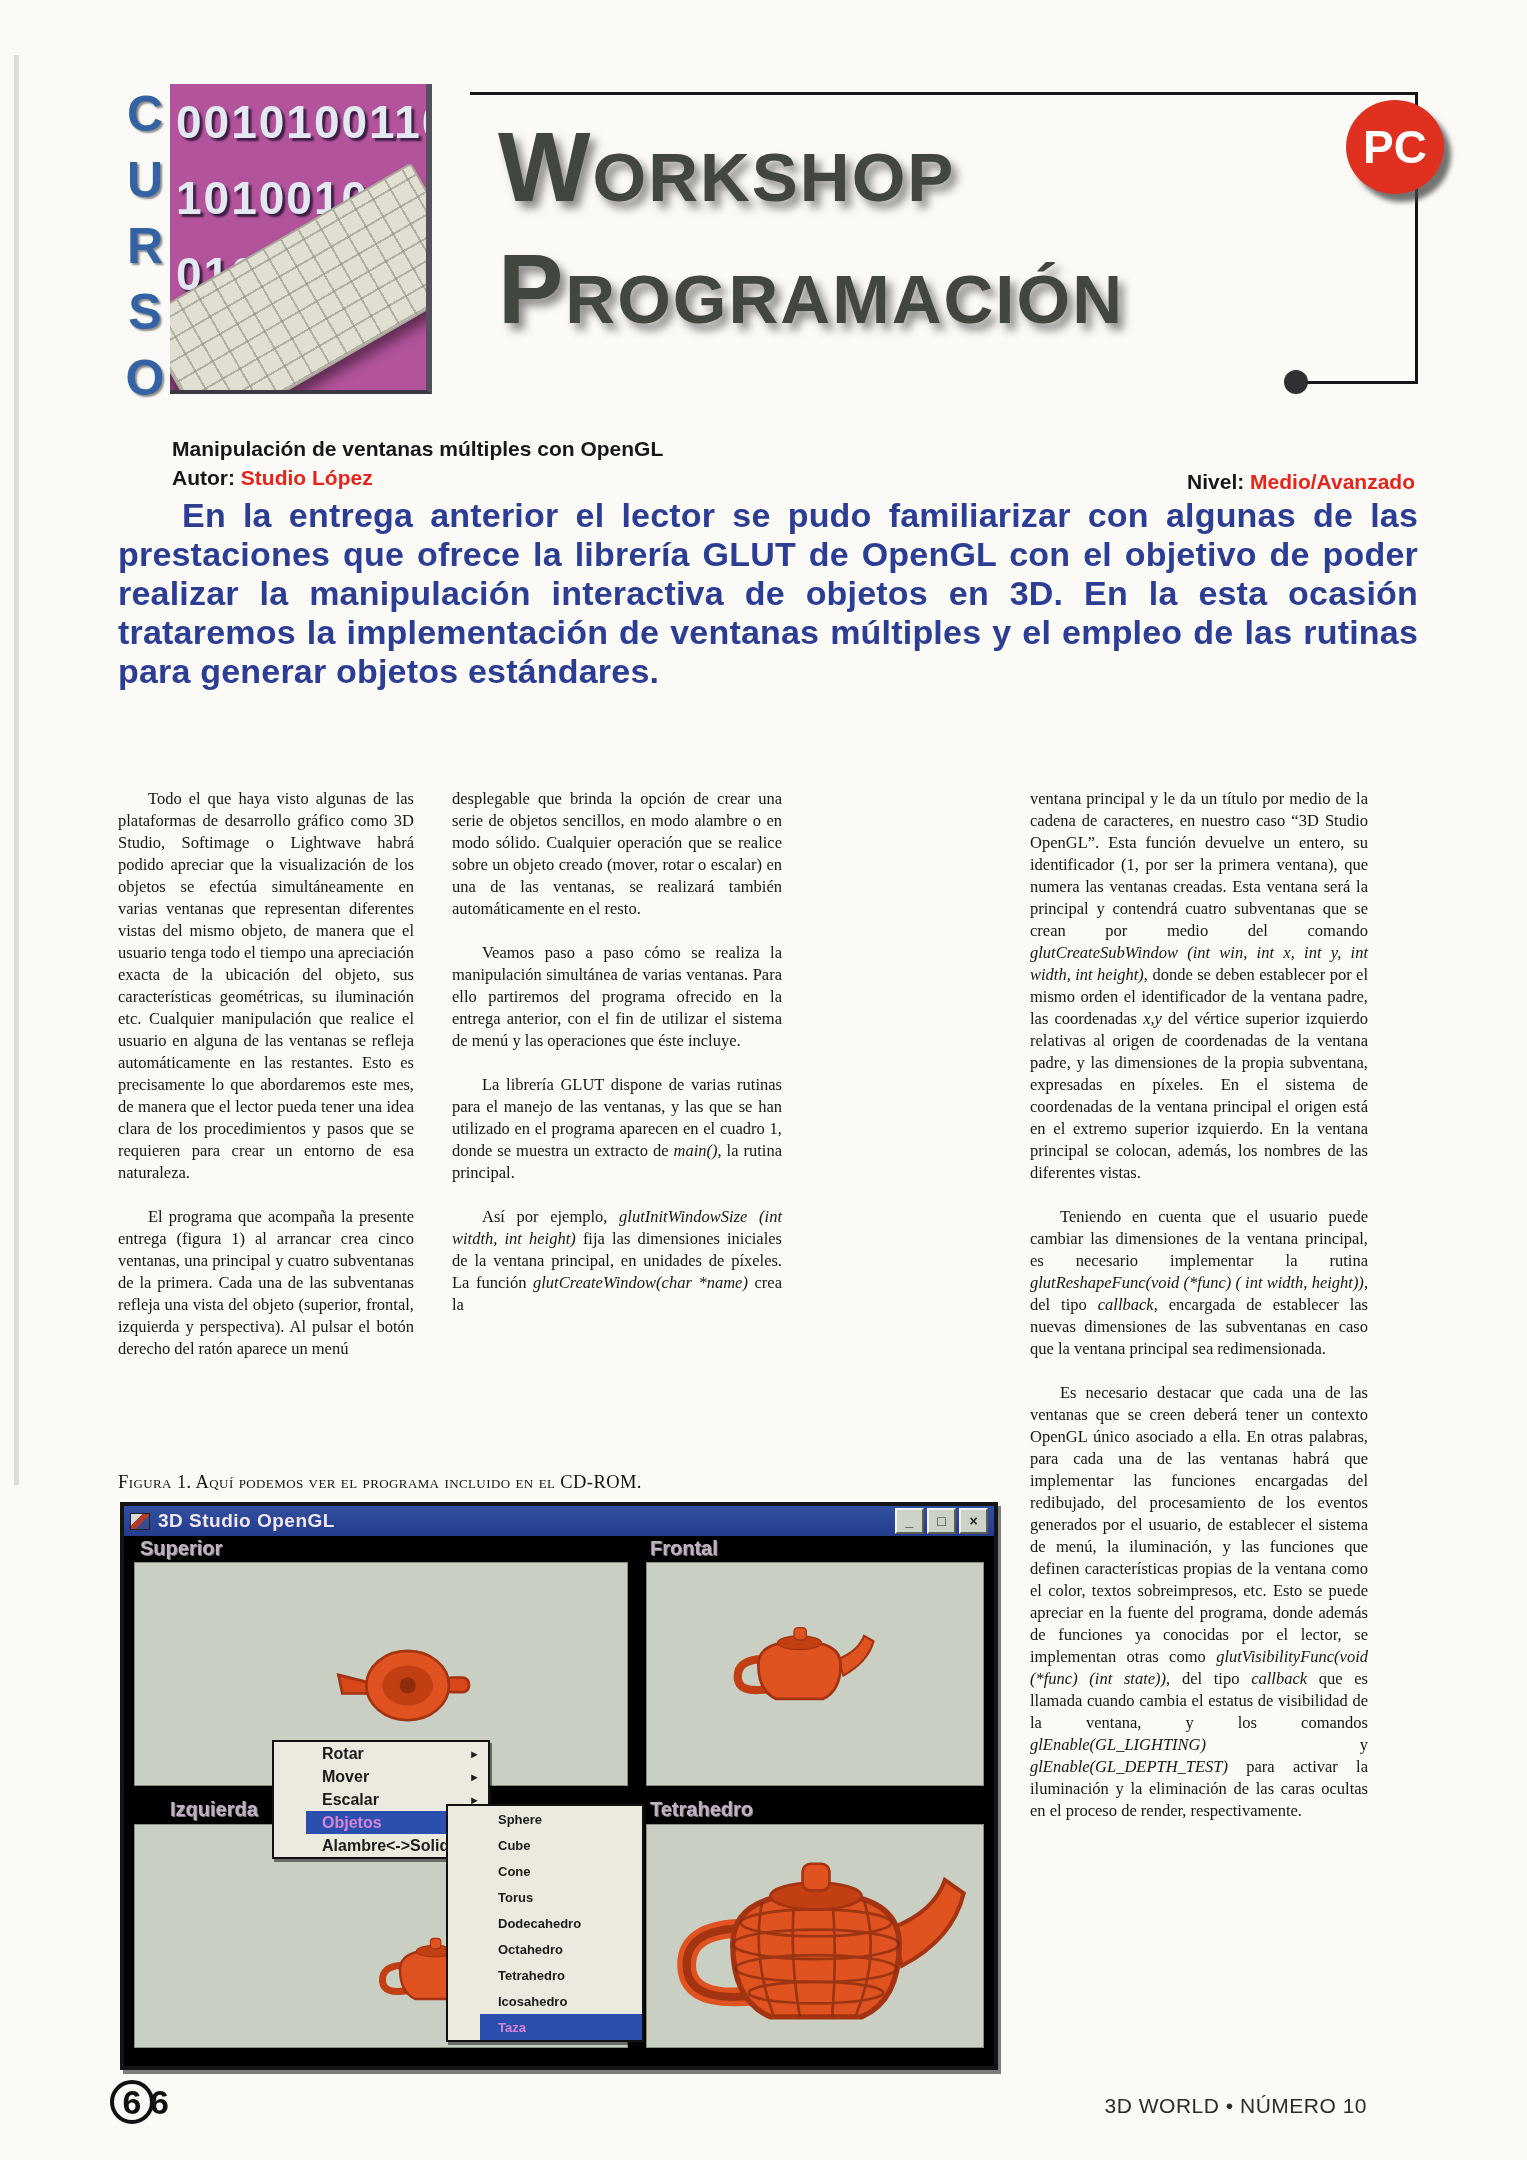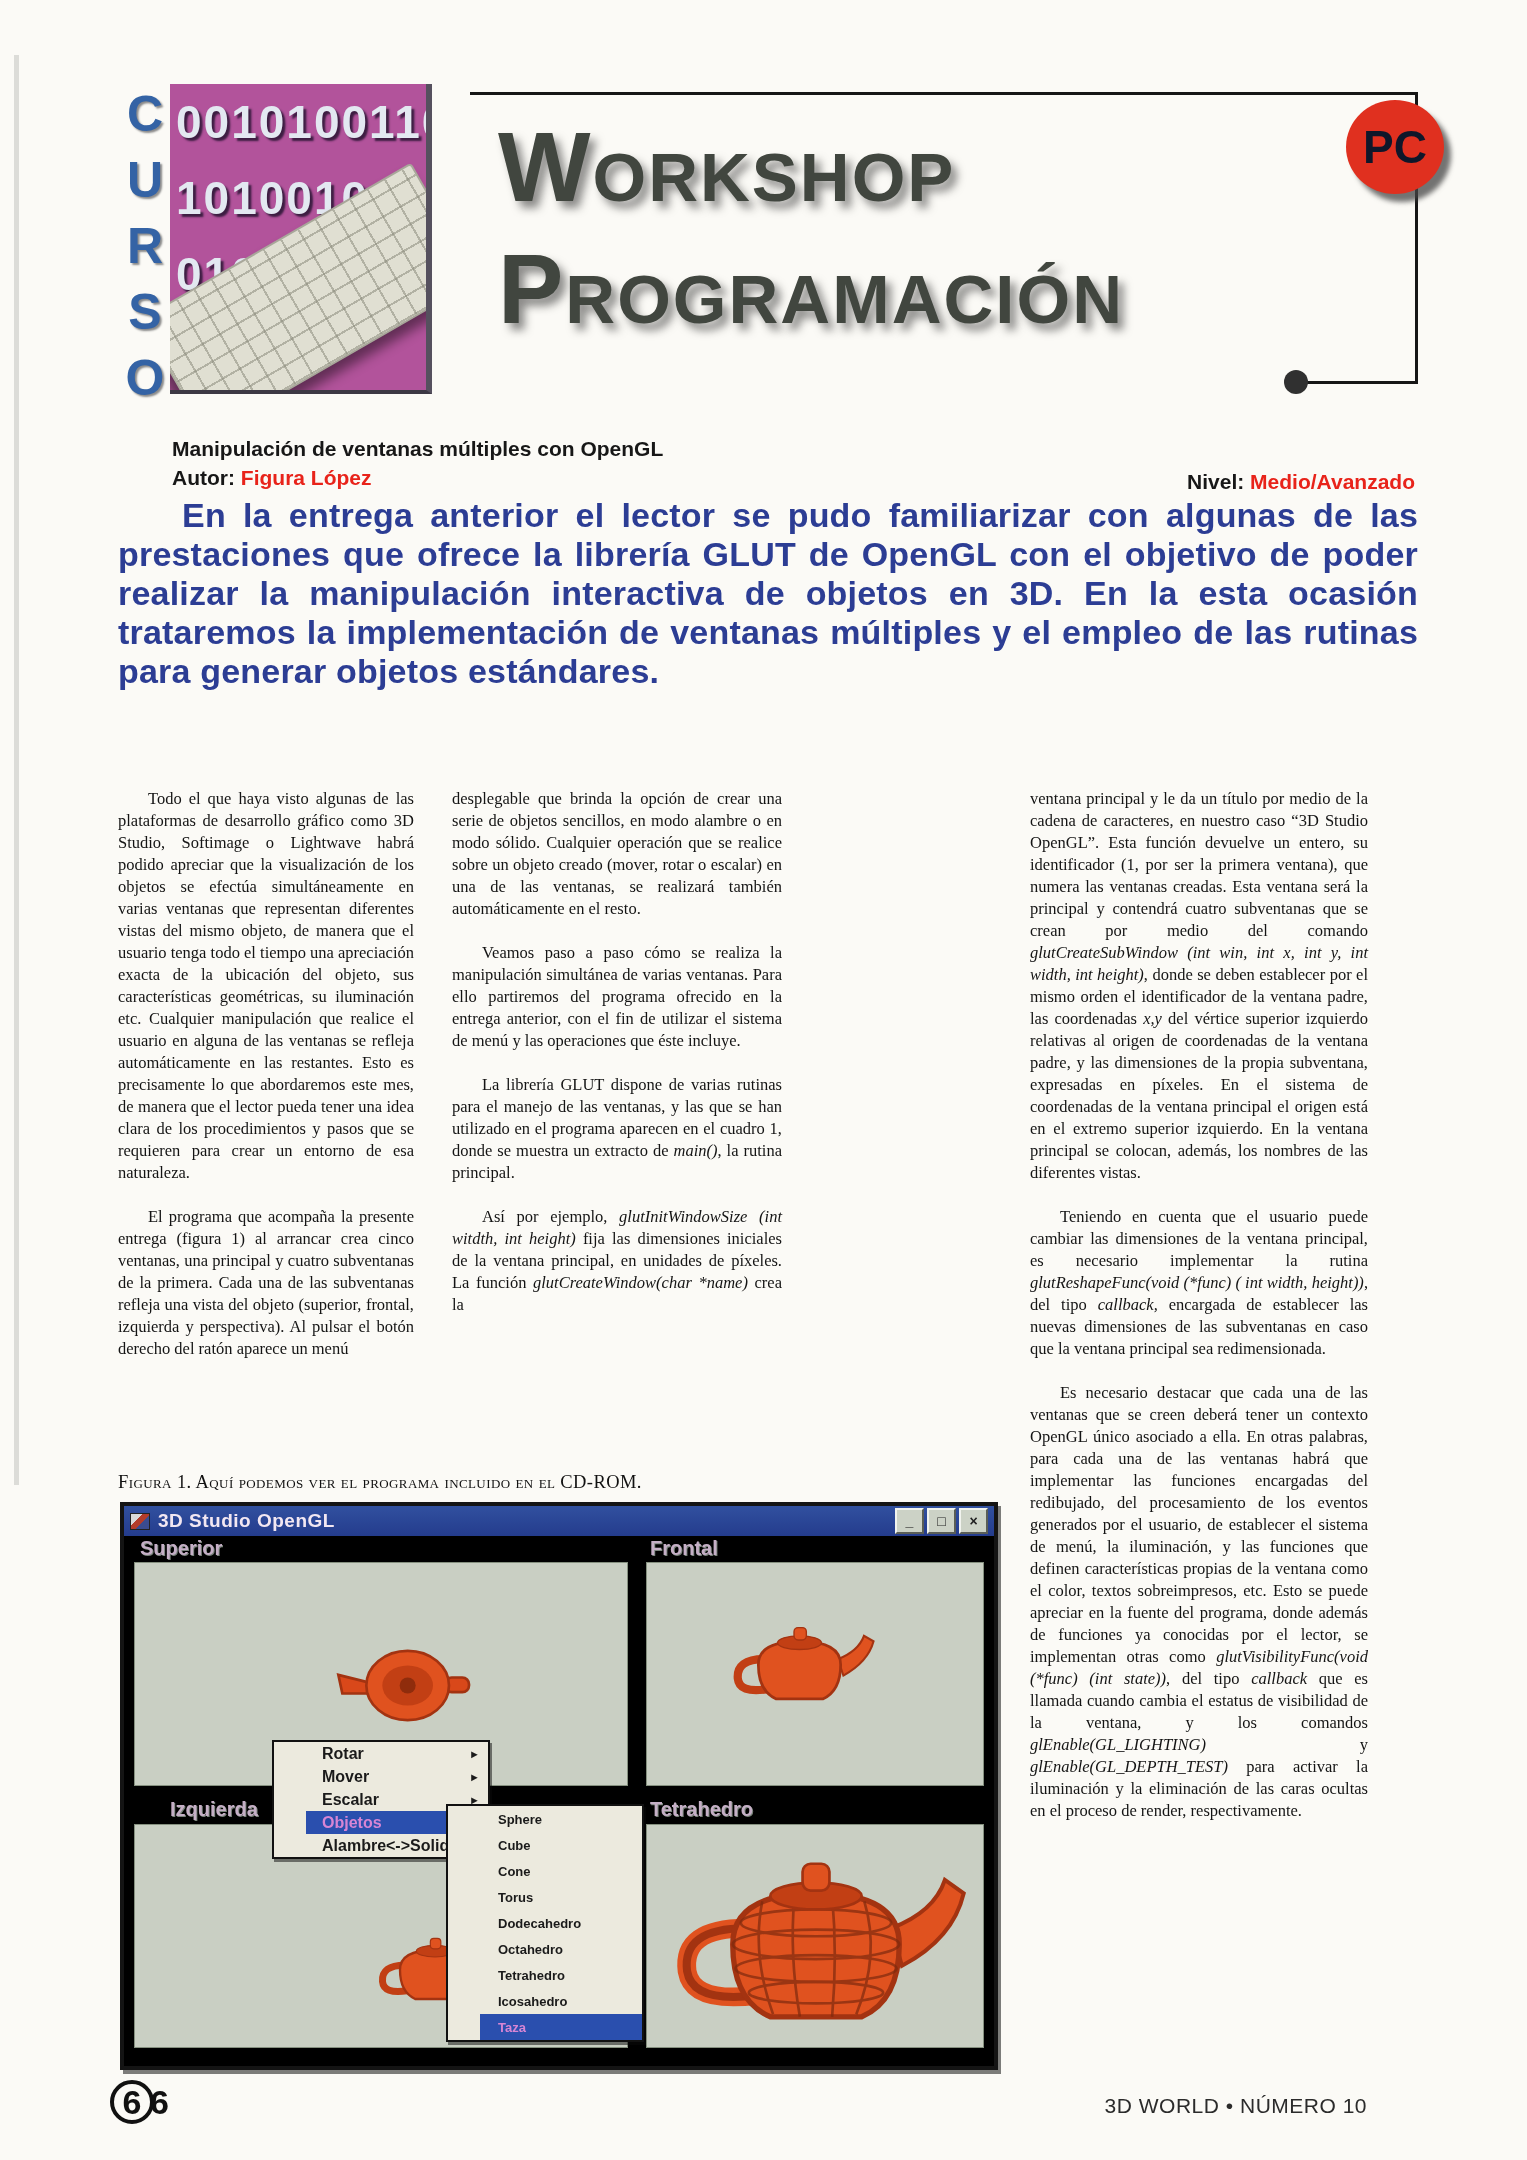--- a/index.html
+++ b/index.html
@@ -24,21 +24,21 @@
           border:2px solid #a8a79a;border-radius:4px;box-shadow:-8px 10px 12px rgba(0,0,0,.45);}
   .rule-top{position:absolute;left:470px;top:92px;width:948px;height:3px;background:#161616;}
   .rule-right{position:absolute;left:1415px;top:92px;width:3px;height:292px;background:#161616;}
   .rule-dot-line{position:absolute;left:1306px;top:381px;width:112px;height:3px;background:#161616;}
   .rule-dot{position:absolute;left:1284px;top:370px;width:24px;height:24px;border-radius:50%;background:#303030;}
   .big-title{position:absolute;left:498px;font-family:"Liberation Sans",sans-serif;
           font-weight:700;font-variant:small-caps;font-size:98px;line-height:1;color:#41463f;
           letter-spacing:2px;text-shadow:6px 7px 8px rgba(30,30,30,.5);}
   .title1{top:118px;} .title2{top:240px;}
   .pc-badge{position:absolute;left:1346px;top:100px;width:98px;height:94px;border-radius:50%;
-          background:#e0301f;color:#0f172a;display:flex;align-items:center;justify-content:center;
+          background:#e0301f;color:#ffffff;display:flex;align-items:center;justify-content:center;
           font-family:"Liberation Sans",sans-serif;font-weight:700;font-size:46px;
           box-shadow:7px 8px 5px rgba(70,70,70,.75);text-align:center;}
 
   
   .subtitle{position:absolute;left:172px;top:437px;font-family:"Liberation Sans",sans-serif;
           font-weight:700;font-size:21px;color:#171717;}
   .author-line{position:absolute;left:172px;top:466px;font-family:"Liberation Sans",sans-serif;
           font-weight:700;font-size:21px;color:#171717;}
   .author-name{color:#e8231a;}
   .level-line{position:absolute;right:112px;top:470px;font-family:"Liberation Sans",sans-serif;
@@ -128,21 +128,21 @@
   <div class="rule-dot-line"></div>
   <div class="rule-dot"></div>
 
   <div class="big-title title2">Programación</div>
   <div class="big-title title1">Workshop</div>
   <div class="pc-badge">PC</div>
 
   <div class="subtitle">Manipulación de ventanas múltiples con OpenGL</div>
   <div class="author-line">
     <span>Autor:</span>
-    <span class="author-name">Figura López</span>
+    <span class="author-name">Studio López</span>
   </div>
   <div class="level-line">
     <span>Nivel:</span>
     <span class="level-value">Medio/Avanzado</span>
   </div>
 
   <div class="intro">En la entrega anterior el lector se pudo familiarizar con algunas de las prestaciones que ofrece la librería GLUT de OpenGL con el objetivo de poder realizar la manipulación interactiva de objetos en 3D. En la esta ocasión trataremos la implementación de ventanas múltiples y el empleo de las rutinas para generar objetos estándares.</div>
 
   <div class="body">
     <div class="col col1">

